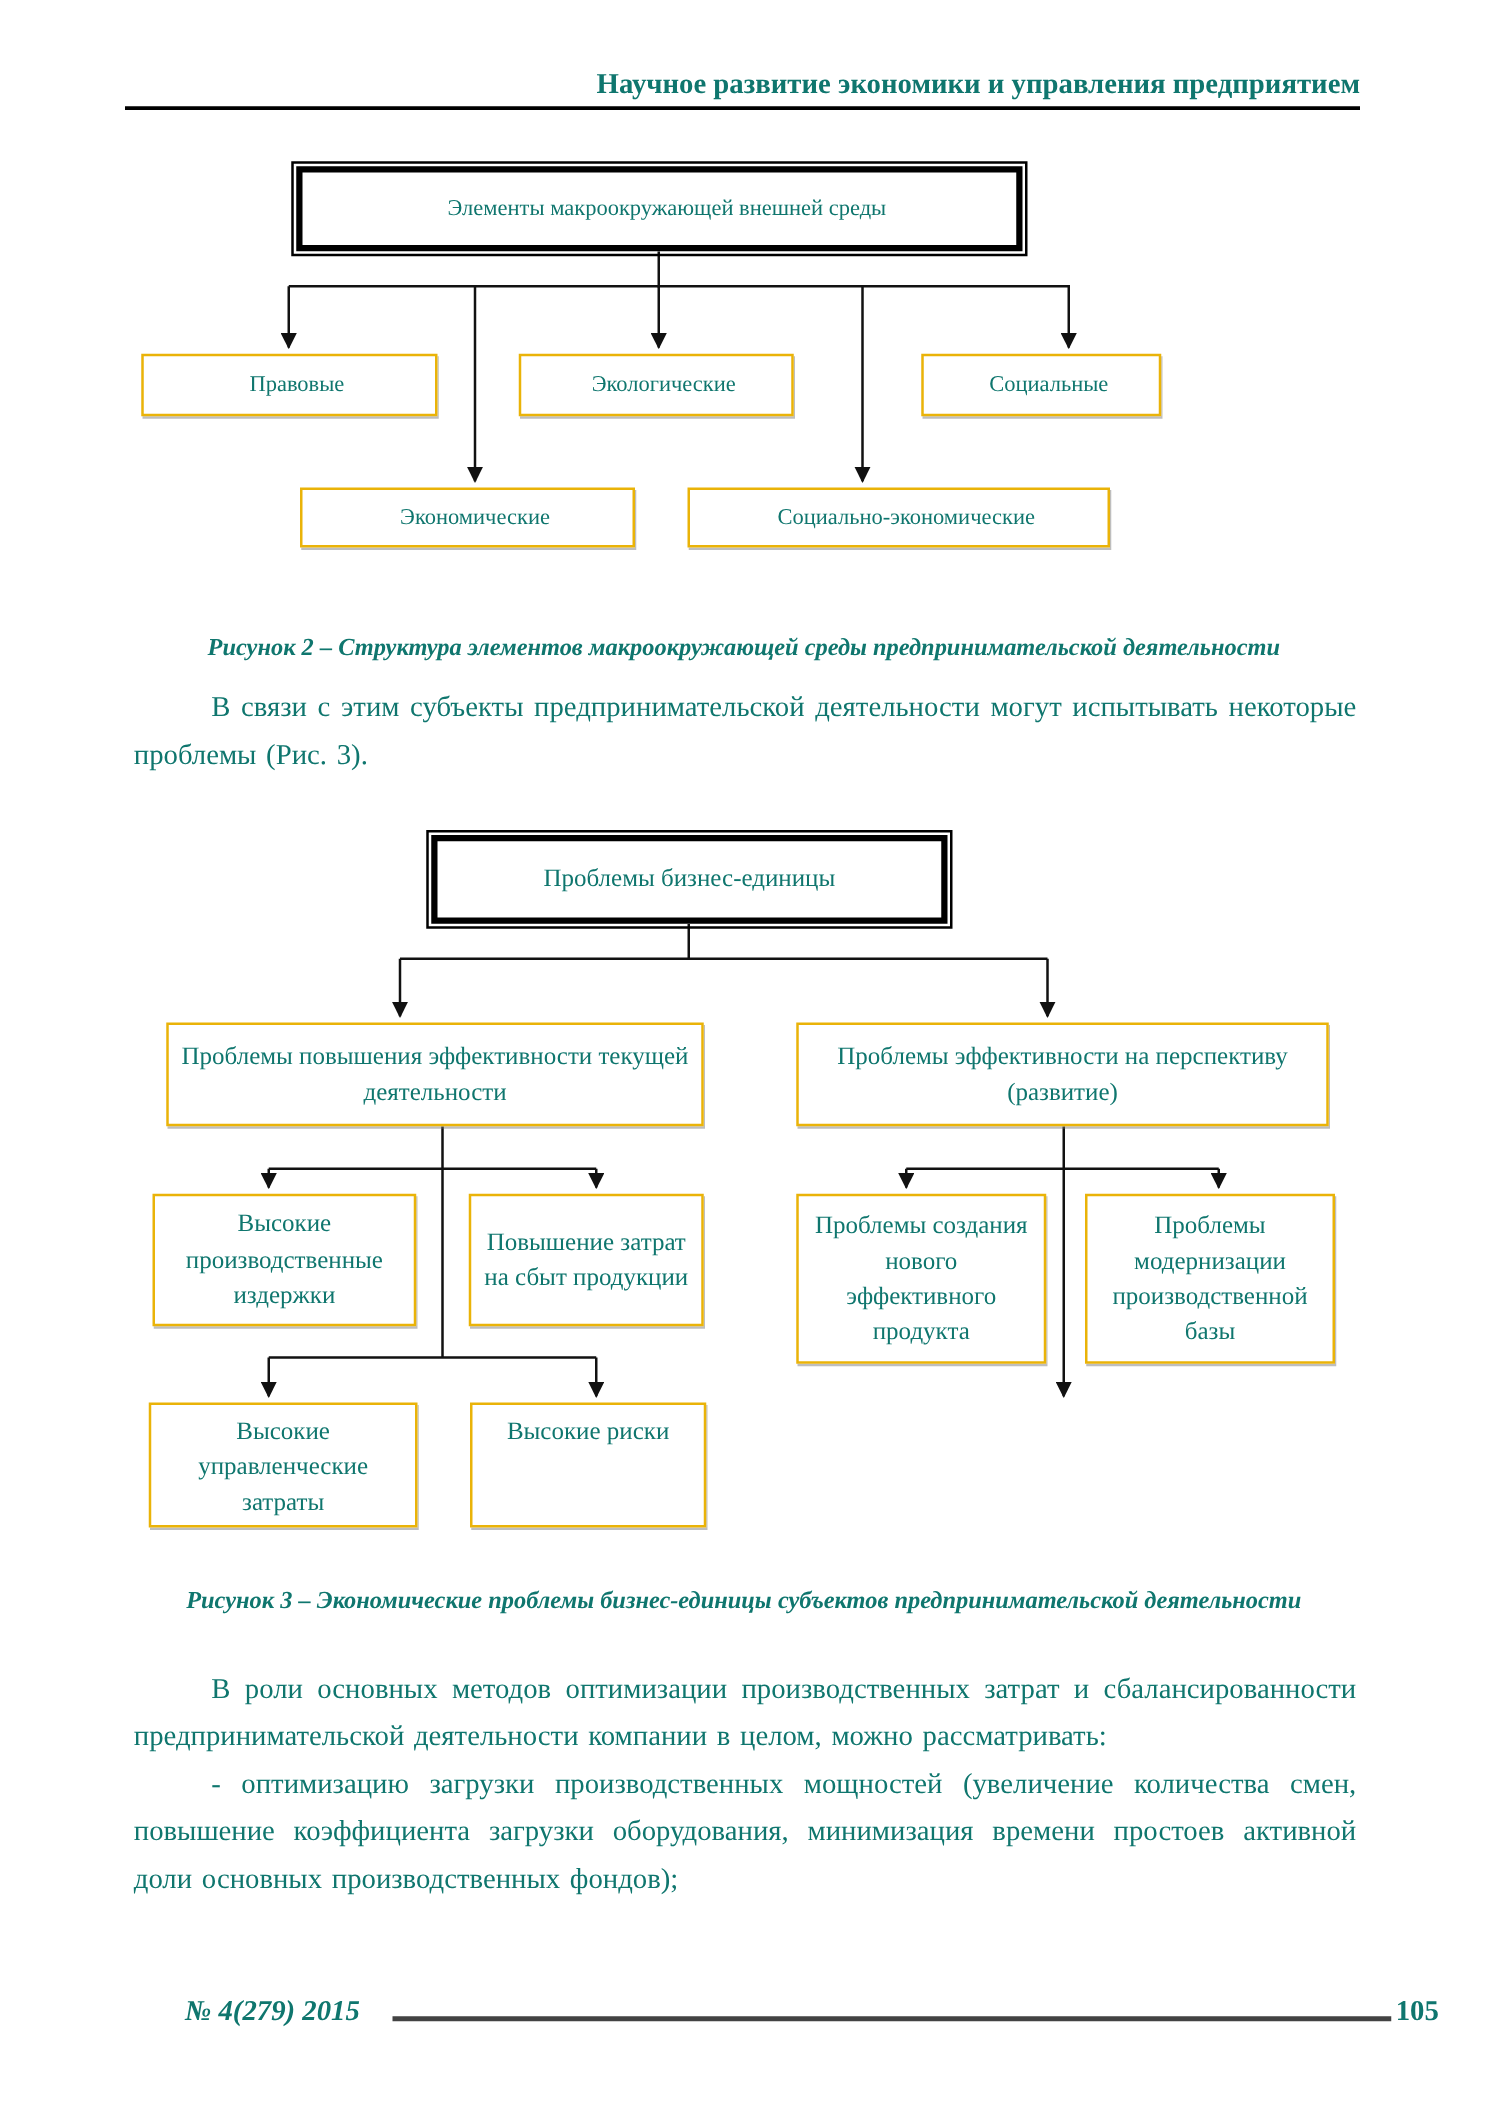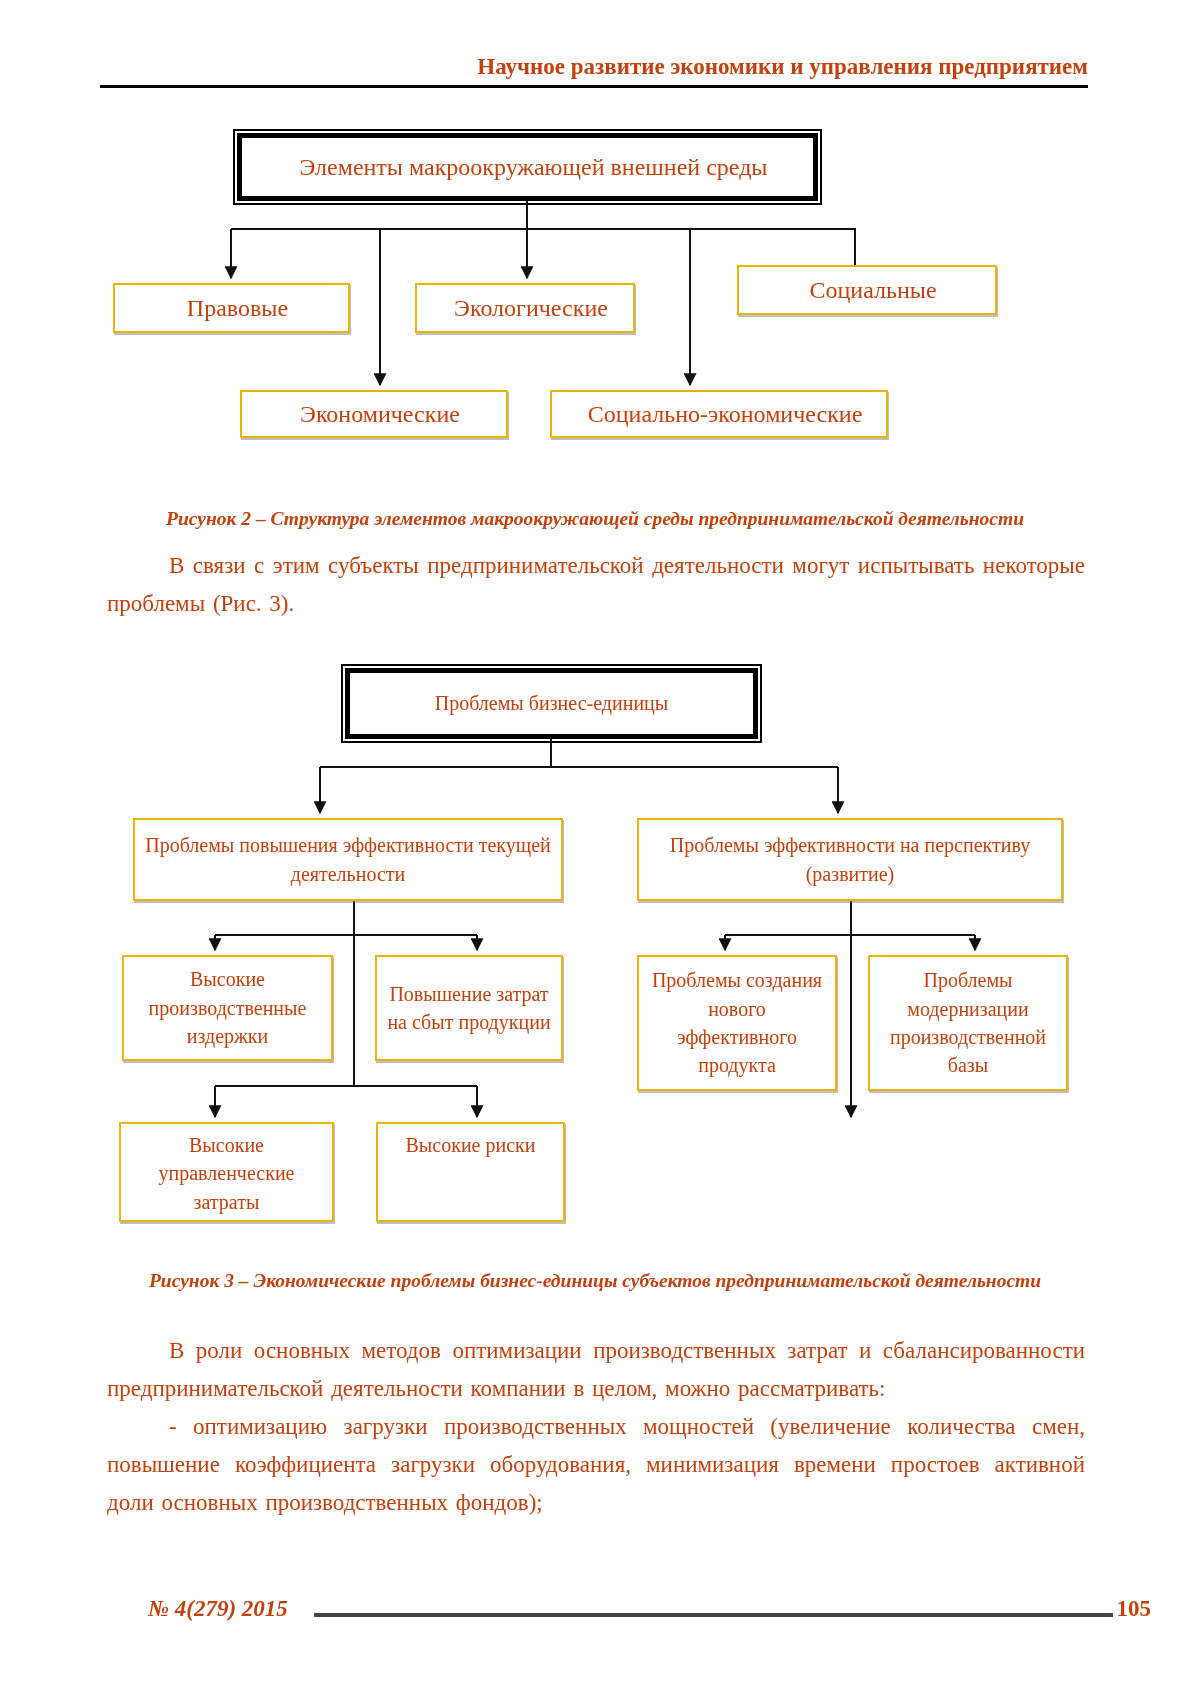--- a/index.html
+++ b/index.html
@@ -1,18 +1,18 @@
 <!DOCTYPE html>
 <html lang="ru"><head>
 <meta charset="utf-8">
 <style>
   html,body{margin:0;padding:0;background:#e8e8e8;}
   .page{
     position:relative;width:1200px;height:1697px;margin:0 auto;
-    background:#ffffff;color:#c2410c;
+    background:#ffffff;color:#0f766e;
     font-family:"Liberation Serif","DejaVu Serif",serif;
     overflow:hidden;
   }
   
   .running-head{
     position:absolute;left:100px;top:54px;width:988px;
     border-bottom:3px solid #000;padding-bottom:5px;
     text-align:right;font-weight:bold;font-size:23px;line-height:26px;
   }
   
@@ -25,27 +25,27 @@
     display:flex;align-items:center;justify-content:center;
     text-align:center;line-height:1.42;
     box-shadow:1px 2px 0 rgba(110,110,110,.45);
     padding:2px 8px;
   }
   .box.top{align-items:flex-start;padding-top:7px;}
   .root{
     border:5px solid #000;outline:2px solid #000;outline-offset:2px;
     box-shadow:none;
   }
-  .f2{font-size:24px;padding-left:20px;}
+  .f2{font-size:18px;padding-left:20px;}
   .f3{font-size:20px;}
   
   .f2-root {left:237px;top:133px;width:581px;height:68px;}
   .f2-l1a  {left:113px;top:283px;width:237px;height:50px;}
   .f2-l1b  {left:415px;top:283px;width:220px;height:50px;}
-  .f2-l1c  {left:737px;top:265px;width:260px;height:50px;}
+  .f2-l1c  {left:737px;top:283px;width:192px;height:50px;}
   .f2-l2a  {left:240px;top:390px;width:268px;height:48px;}
   .f2-l2b  {left:550px;top:390px;width:338px;height:48px;}
   
   .f3-root {left:345px;top:668px;width:413px;height:71px;font-size:20px;}
   .f3-L    {left:133px;top:818px;width:430px;height:83px;}
   .f3-R    {left:637px;top:818px;width:426px;height:83px;}
   .f3-l1a  {left:122px;top:955px;width:211px;height:106px;}
   .f3-l1b  {left:375px;top:955px;width:188px;height:106px;}
   .f3-r1a  {left:637px;top:955px;width:200px;height:136px;}
   .f3-r1b  {left:868px;top:955px;width:200px;height:136px;}

